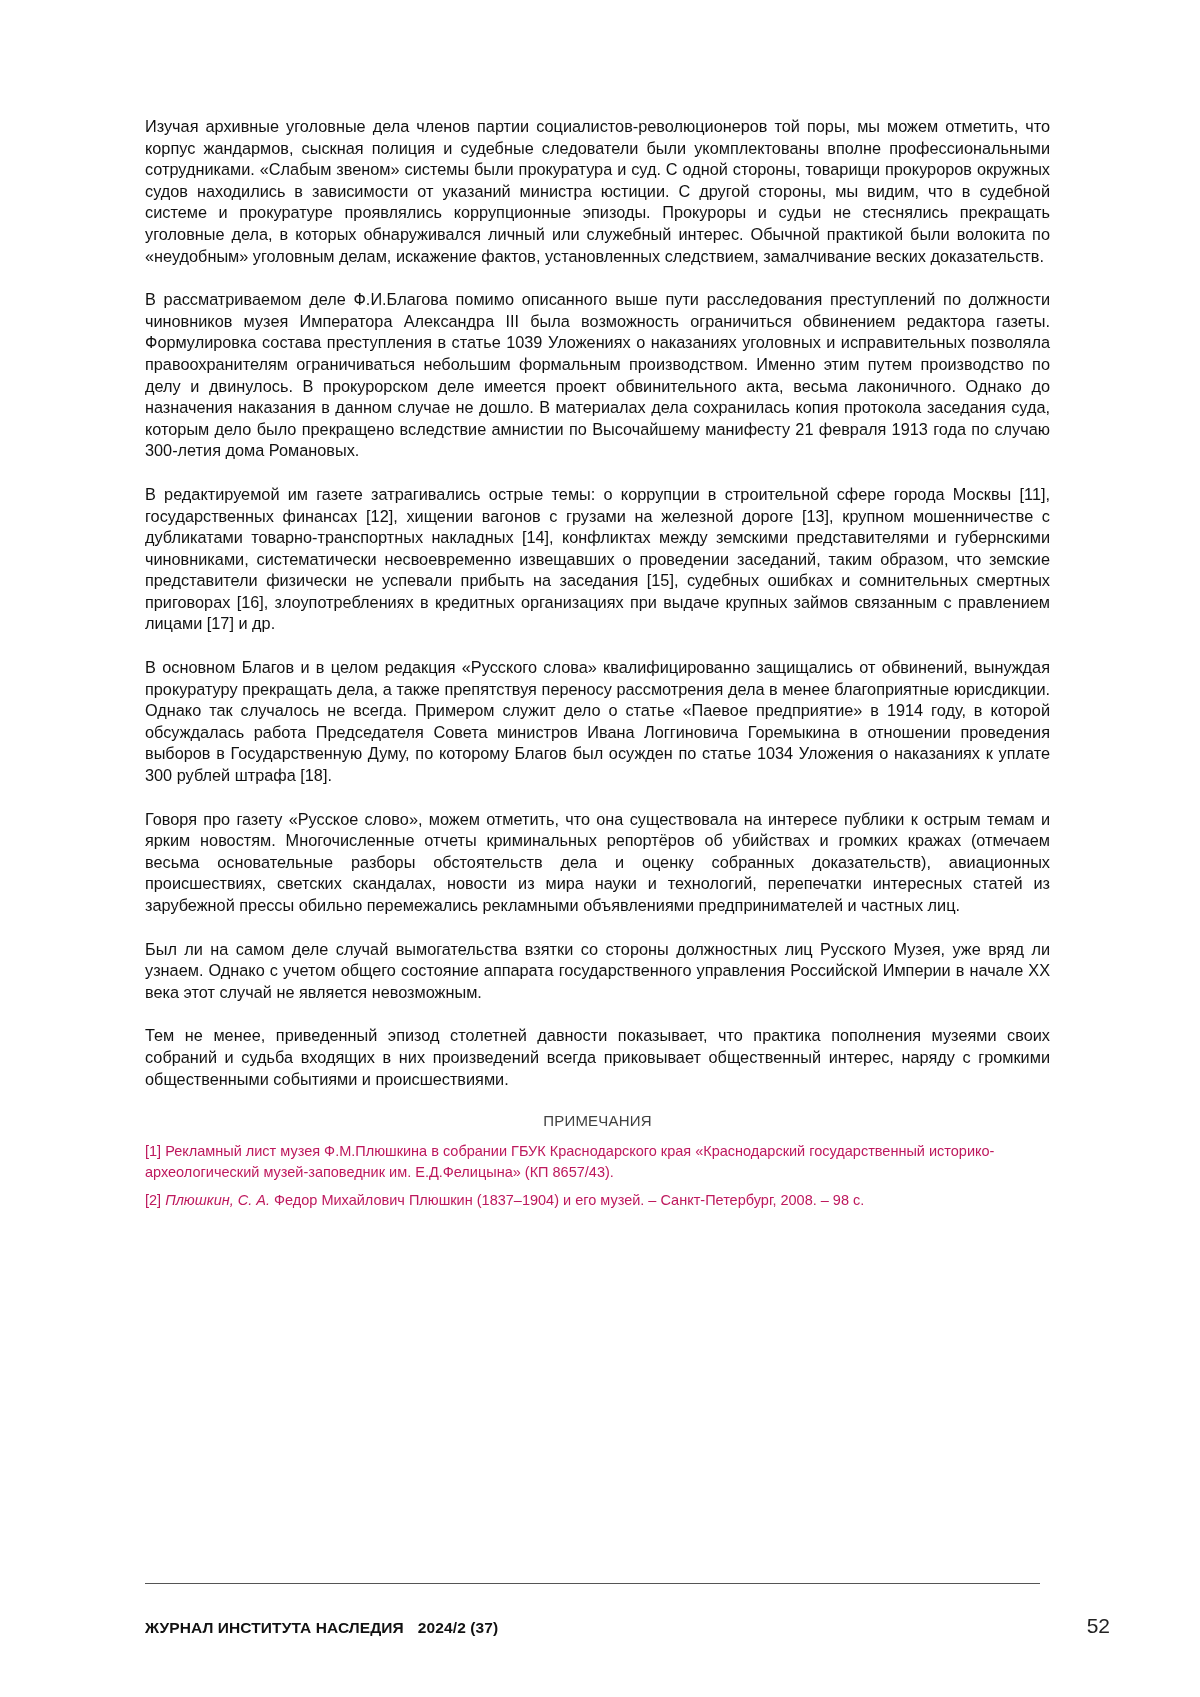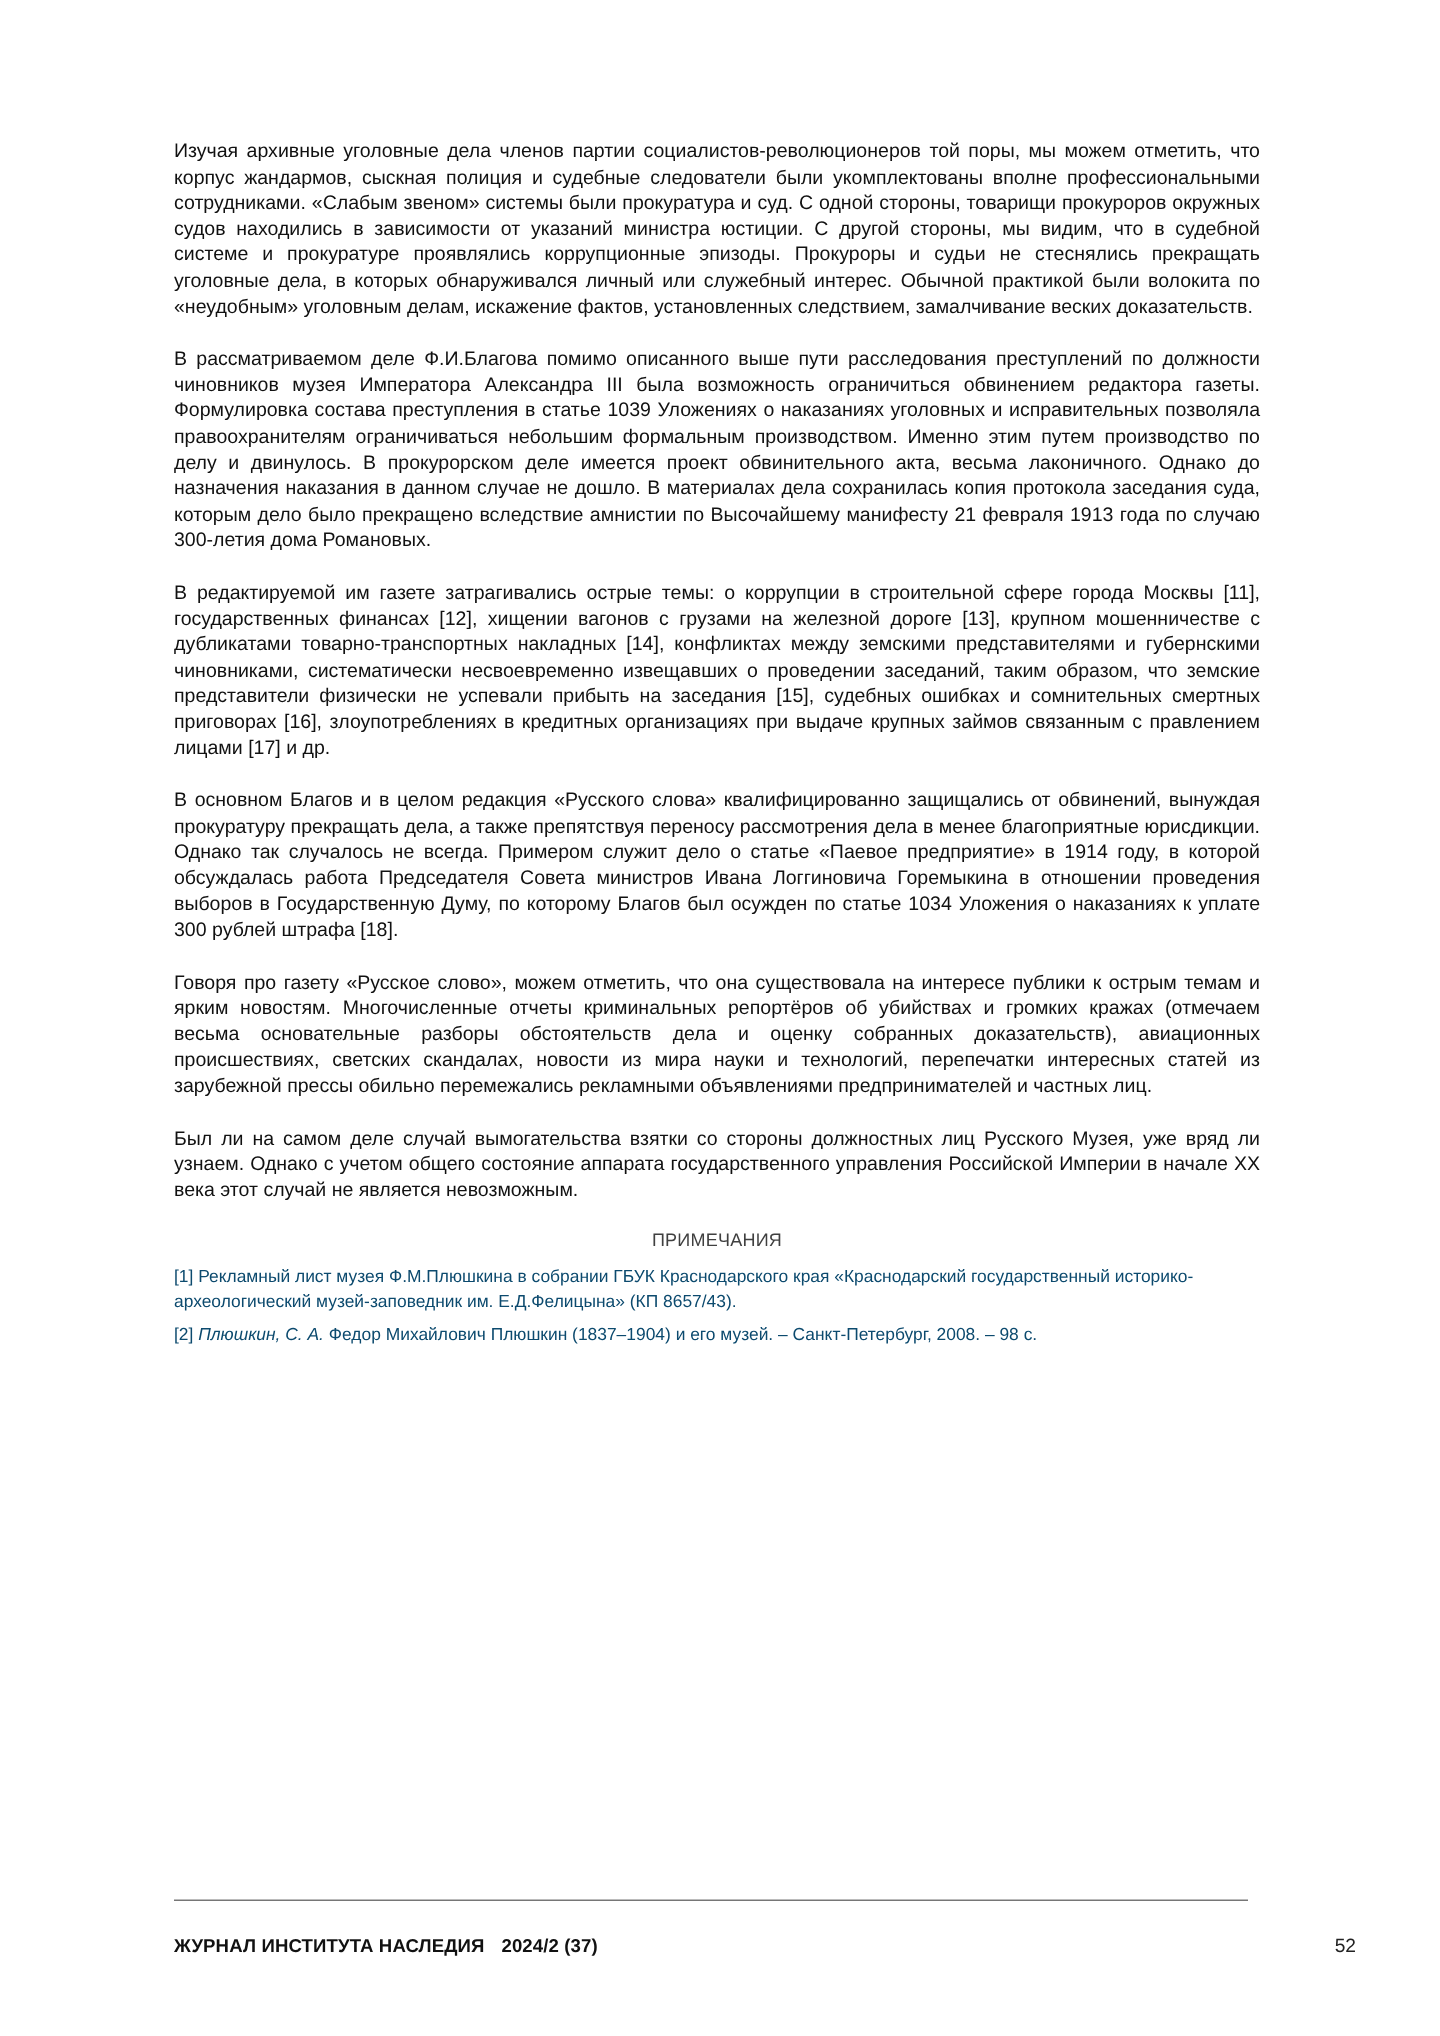--- a/index.html
+++ b/index.html
@@ -16,45 +16,46 @@
       line-height: 21.6px;
       text-align: justify;
       text-indent: 0;
     }
     .notes-title {
       text-align: center; font-size: 15px; color: #404040;
       margin: 18px 0 12px 0; letter-spacing: 0.2px;
     }
     .note {
       font-size: 14.5px; line-height: 20.5px; margin: 0 0 8px 0;
-      color: #0c4a6e;
+      color: #be185d;
     }
     .note i { font-style: italic; }
     .rule {
       position: absolute; left: 145px; top: 1583px; width: 895px; height: 0;
       border-top: 1.5px solid #555555;
     }
     .footer {
       position: absolute; left: 145px; top: 1614px; width: 985px;
       display: flex; justify-content: space-between; align-items: baseline;
     }
     .journal { font-weight: bold; font-size: 15.5px; letter-spacing: 0.1px; }
     .journal .issue { margin-left: 14px; }
-    .pagenum { font-size: 16px; color: #222222; }
+    .pagenum { font-size: 21px; color: #222222; margin-right: 20px; }
   </style>
 </head>
 <body>
 
 <div class="page">
   <p class="para">Изучая архивные уголовные дела членов партии социалистов-революционеров той поры, мы можем отметить, что корпус жандармов, сыскная полиция и судебные следователи были укомплектованы вполне профессиональными сотрудниками. «Слабым звеном» системы были прокуратура и суд. С одной стороны, товарищи прокуроров окружных судов находились в зависимости от указаний министра юстиции. С другой стороны, мы видим, что в судебной системе и прокуратуре проявлялись коррупционные эпизоды. Прокуроры и судьи не стеснялись прекращать уголовные дела, в которых обнаруживался личный или служебный интерес. Обычной практикой были волокита по «неудобным» уголовным делам, искажение фактов, установленных следствием, замалчивание веских доказательств.</p>
   <p class="para">В рассматриваемом деле Ф.И.Благова помимо описанного выше пути расследования преступлений по должности чиновников музея Императора Александра III была возможность ограничиться обвинением редактора газеты. Формулировка состава преступления в статье 1039 Уложениях о наказаниях уголовных и исправительных позволяла правоохранителям ограничиваться небольшим формальным производством. Именно этим путем производство по делу и двинулось. В прокурорском деле имеется проект обвинительного акта, весьма лаконичного. Однако до назначения наказания в данном случае не дошло. В материалах дела сохранилась копия протокола заседания суда, которым дело было прекращено вследствие амнистии по Высочайшему манифесту 21 февраля 1913 года по случаю 300-летия дома Романовых.</p>
   <p class="para">В редактируемой им газете затрагивались острые темы: о коррупции в строительной сфере города Москвы [11], государственных финансах [12], хищении вагонов с грузами на железной дороге [13], крупном мошенничестве с дубликатами товарно-транспортных накладных [14], конфликтах между земскими представителями и губернскими чиновниками, систематически несвоевременно извещавших о проведении заседаний, таким образом, что земские представители физически не успевали прибыть на заседания [15], судебных ошибках и сомнительных смертных приговорах [16], злоупотреблениях в кредитных организациях при выдаче крупных займов связанным с правлением лицами [17] и др.</p>
   <p class="para">В основном Благов и в целом редакция «Русского слова» квалифицированно защищались от обвинений, вынуждая прокуратуру прекращать дела, а также препятствуя переносу рассмотрения дела в менее благоприятные юрисдикции. Однако так случалось не всегда. Примером служит дело о статье «Паевое предприятие» в 1914 году, в которой обсуждалась работа Председателя Совета министров Ивана Логгиновича Горемыкина в отношении проведения выборов в Государственную Думу, по которому Благов был осужден по статье 1034 Уложения о наказаниях к уплате 300 рублей штрафа [18].</p>
   <p class="para">Говоря про газету «Русское слово», можем отметить, что она существовала на интересе публики к острым темам и ярким новостям. Многочисленные отчеты криминальных репортёров об убийствах и громких кражах (отмечаем весьма основательные разборы обстоятельств дела и оценку собранных доказательств), авиационных происшествиях, светских скандалах, новости из мира науки и технологий, перепечатки интересных статей из зарубежной прессы обильно перемежались рекламными объявлениями предпринимателей и частных лиц.</p>
   <p class="para">Был ли на самом деле случай вымогательства взятки со стороны должностных лиц Русского Музея, уже вряд ли узнаем. Однако с учетом общего состояние аппарата государственного управления Российской Империи в начале XX века этот случай не является невозможным.</p>
+  <p class="para">Тем не менее, приведенный эпизод столетней давности показывает, что практика пополнения музеями своих собраний и судьба входящих в них произведений всегда приковывает общественный интерес, наряду с громкими общественными событиями и происшествиями.</p>
 
   <div class="notes-title">ПРИМЕЧАНИЯ</div>
 
   <p class="note">
     <span>[1]</span>
     <span>Рекламный лист музея Ф.М.Плюшкина в собрании ГБУК Краснодарского края «Краснодарский государственный историко-археологический музей-заповедник им. Е.Д.Фелицына» (КП 8657/43).</span>
   </p>
   <p class="note">
     <span>[2]</span>
     <i>Плюшкин, С. А.</i>

